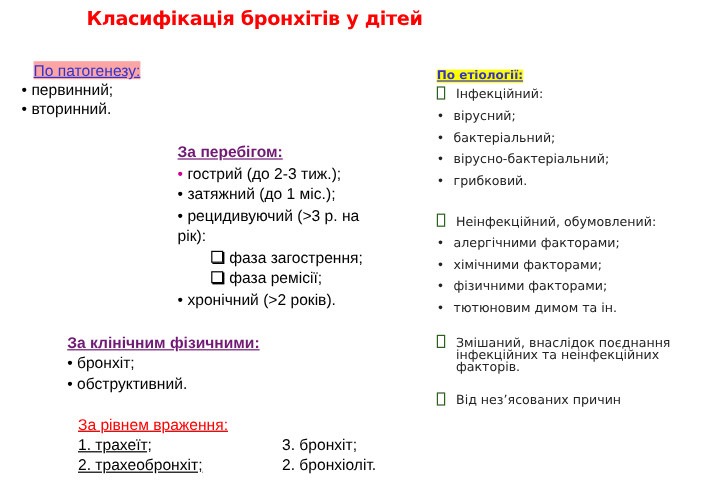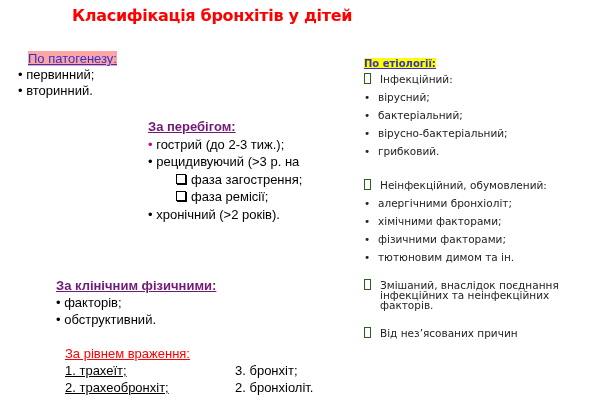--- a/index.html
+++ b/index.html
@@ -33,29 +33,31 @@
 
 <div class="abs sec" style="left:18px; top:51px;">
   <div><span class="hl-yellow">По патогенезу:</span></div>
   <div class="bullet">первинний;</div>
   <div class="bullet">вторинний.</div>
 </div>
 
 <div class="abs sec" style="left:148px; top:118px; line-height:17.5px;">
   <div><span class="hdr-red">За перебігом:</span></div>
   <div class="bullet-pink">гострий (до 2-3 тиж.);</div>
+  <div class="bullet">затяжний (до 1 міс.);</div>
   <div class="bullet">рецидивуючий (&gt;3 р. на</div>
+  <div>рік):</div>
   <div class="chk"><span class="box"></span><span>фаза загострення;</span></div>
   <div class="chk"><span class="box"></span><span>фаза ремісії;</span></div>
   <div class="bullet">хронічний (&gt;2 років).</div>
 </div>
 
 <div class="abs sec" style="left:56px; top:277px; line-height:17px;">
   <div><span class="hdr-red">За клінічним фізичними:</span></div>
-  <div class="bullet">факторів;</div>
+  <div class="bullet">бронхіт;</div>
   <div class="bullet">обструктивний.</div>
 </div>
 
 <div class="abs sec" style="left:65px; top:345px; line-height:17px; width:290px;text-decoration:underline;">
   <div><span class="hdr-red-plain">За рівнем враження:</span></div>
   <div style="position:relative; height:17px;">
     <span>1. трахеїт;</span>
     <span style="position:absolute; left:170px;">3. бронхіт;</span>
   </div>
   <div style="position:relative; height:17px;">
@@ -66,21 +68,21 @@
 
 <div class="abs etio" style="left:364px; top:56px;">
   <div style="height:14px; line-height:14px;"><span class="etio-hdr">По етіології:</span></div>
   <div class="row"><span class="sq"></span><span>Інфекційний:</span></div>
   <div class="row"><span class="dot">•</span><span>вірусний;</span></div>
   <div class="row"><span class="dot">•</span><span>бактеріальний;</span></div>
   <div class="row"><span class="dot">•</span><span>вірусно-бактеріальний;</span></div>
   <div class="row"><span class="dot">•</span><span>грибковий.</span></div>
   <div class="row" style="height:16px;"></div>
   <div class="row"><span class="sq"></span><span>Неінфекційний, обумовлений:</span></div>
-  <div class="row"><span class="dot">•</span><span>алергічними бронхіоліт;</span></div>
+  <div class="row"><span class="dot">•</span><span>алергічними факторами;</span></div>
   <div class="row"><span class="dot">•</span><span>хімічними факторами;</span></div>
   <div class="row"><span class="dot">•</span><span>фізичними факторами;</span></div>
   <div class="row"><span class="dot">•</span><span>тютюновим димом та ін.</span></div>
   <div class="row" style="height:12px;"></div>
   <div style="line-height:10px; white-space:nowrap;">
     <div><span class="sq"></span><span>Змішаний, внаслідок поєднання</span></div>
     <div style="padding-left:16px;">інфекційних та неінфекційних</div>
     <div style="padding-left:16px;">факторів.</div>
   </div>
   <div class="row" style="height:14px;"></div>

